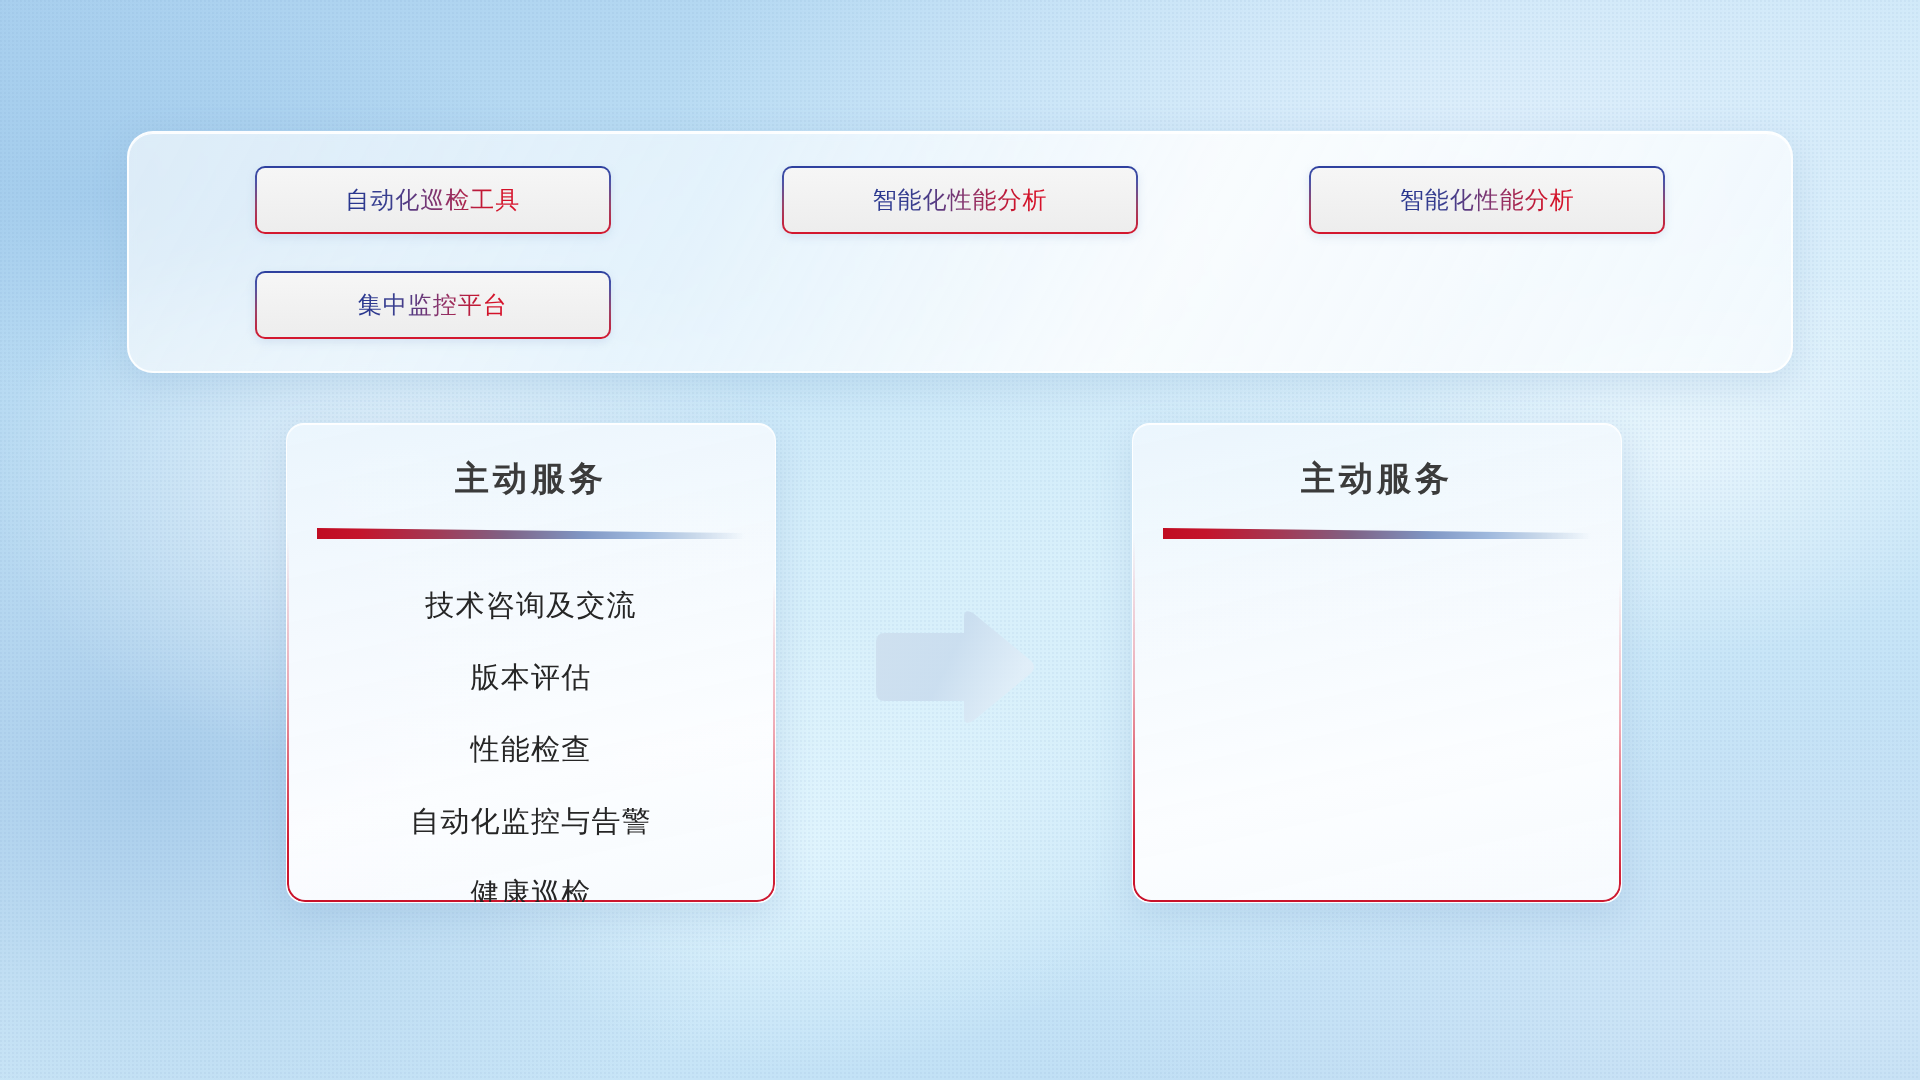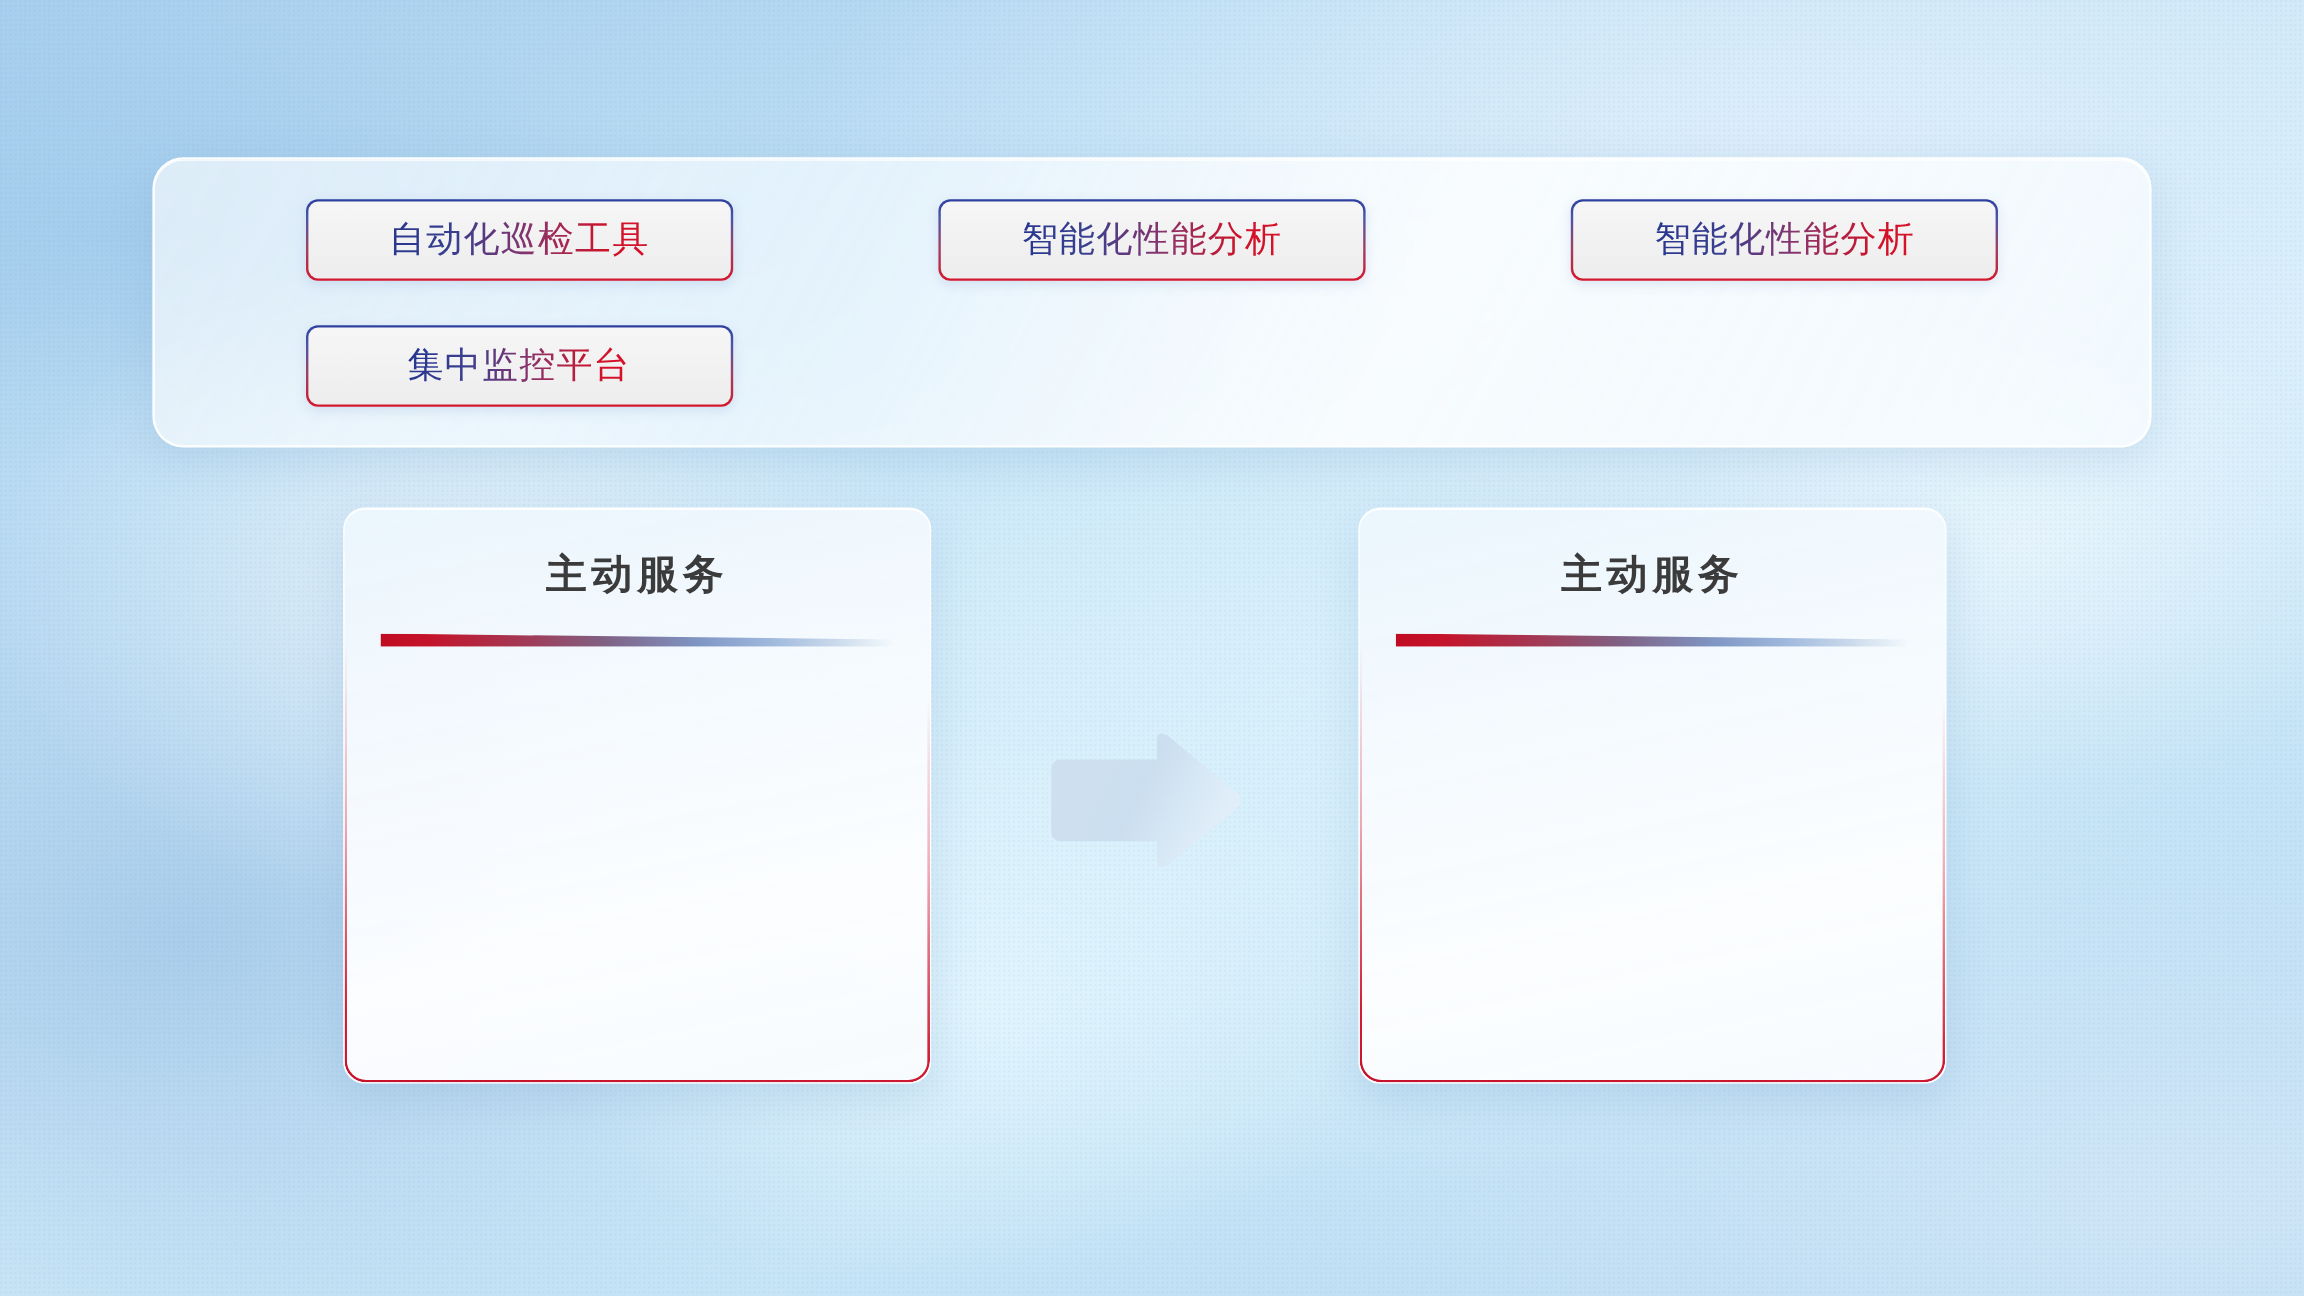--- a/index.html
+++ b/index.html
@@ -82,21 +82,21 @@
   }
   .chip-inner {
     width: 100%; height: 100%;
     border-radius: 8px;
     background: linear-gradient(180deg, #f6f6f6 0%, #f1f1f1 55%, #ededed 100%);
     display: flex;
     align-items: center;
     justify-content: center;
   }
   .chip-label {
-    font-size: 30px;
+    font-size: 24px;
     font-weight: 400;
     letter-spacing: 1px;
     white-space: nowrap;
     background: linear-gradient(90deg, #27368f 0%, #3a3f8f 26%, #8d3269 56%, #cf1228 84%, #d8112b 100%);
     -webkit-background-clip: text;
     background-clip: text;
     color: transparent;
     -webkit-text-fill-color: transparent;
   }
 
@@ -231,20 +231,27 @@
   </div>
 </section>
 
 <section id="card-active" class="service-card">
   <div class="card-accent"></div>
 
   <h2 class="card-title">主动服务</h2>
 
   <div class="title-rule"></div>
 
+  <div class="card-list">
+    <div class="card-list-item">技术咨询及交流</div>
+    <div class="card-list-item">版本评估</div>
+    <div class="card-list-item">性能检查</div>
+    <div class="card-list-item">自动化监控与告警</div>
+    <div class="card-list-item">健康巡检</div>
+  </div>
 </section>
 
 <div id="flow-arrow">
   <svg viewBox="0 0 170 118" width="170" height="118" aria-hidden="true">
     <defs>
       <linearGradient id="arrowGrad" x1="0" y1="0" x2="1" y2="0.35">
         <stop offset="0%" stop-color="#cfe0ef" stop-opacity="0.95"></stop>
         <stop offset="55%" stop-color="#c9dcee" stop-opacity="0.88"></stop>
         <stop offset="100%" stop-color="#e2eef8" stop-opacity="0.85"></stop>
       </linearGradient>

